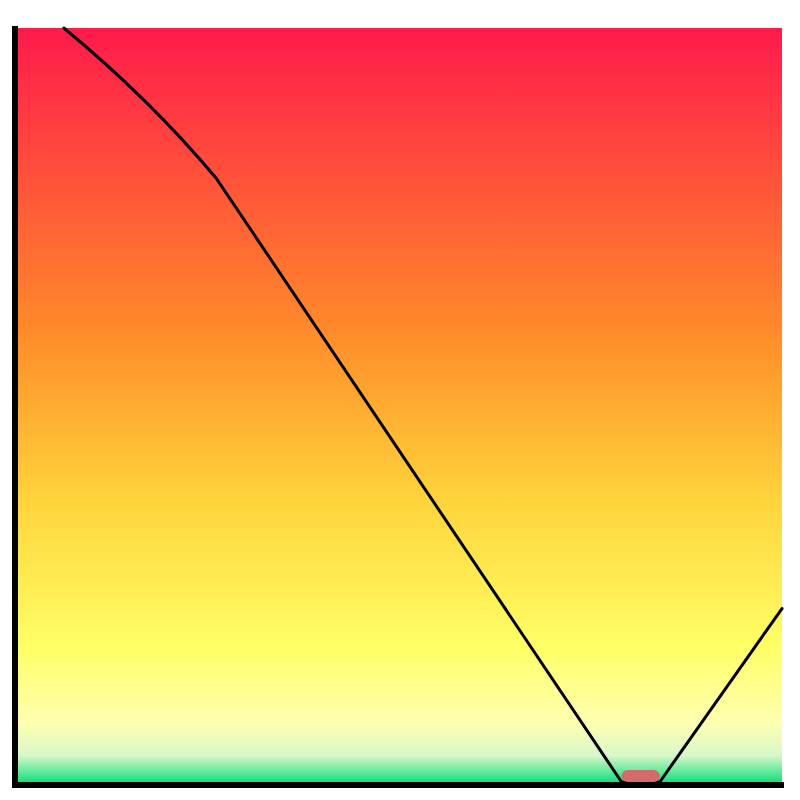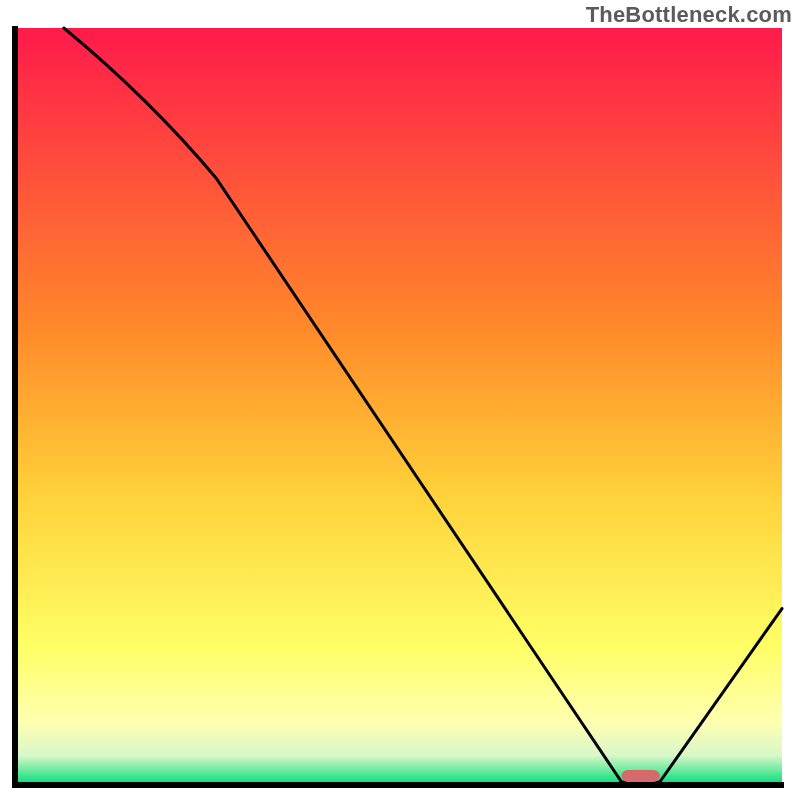--- a/index.html
+++ b/index.html
@@ -26,21 +26,20 @@
     letter-spacing: 0.2px;
   }
   svg {
     display: block;
   }
 </style>
 </head>
 <body>
 
 <div class="chart-wrap">
-  <div class="attribution">TheBottleneck.com</div>
 
   <svg width="800" height="800" viewBox="0 0 800 800">
     <defs>
       <linearGradient id="bg-grad" x1="0" y1="0" x2="0" y2="1">
 
       <stop offset="0%" stop-color="#ff1a4b"></stop>
           <stop offset="40%" stop-color="#ff8a2a"></stop>
           <stop offset="62%" stop-color="#ffd23a"></stop>
           <stop offset="82%" stop-color="#ffff66"></stop>
           <stop offset="92%" stop-color="#ffffb0"></stop>

